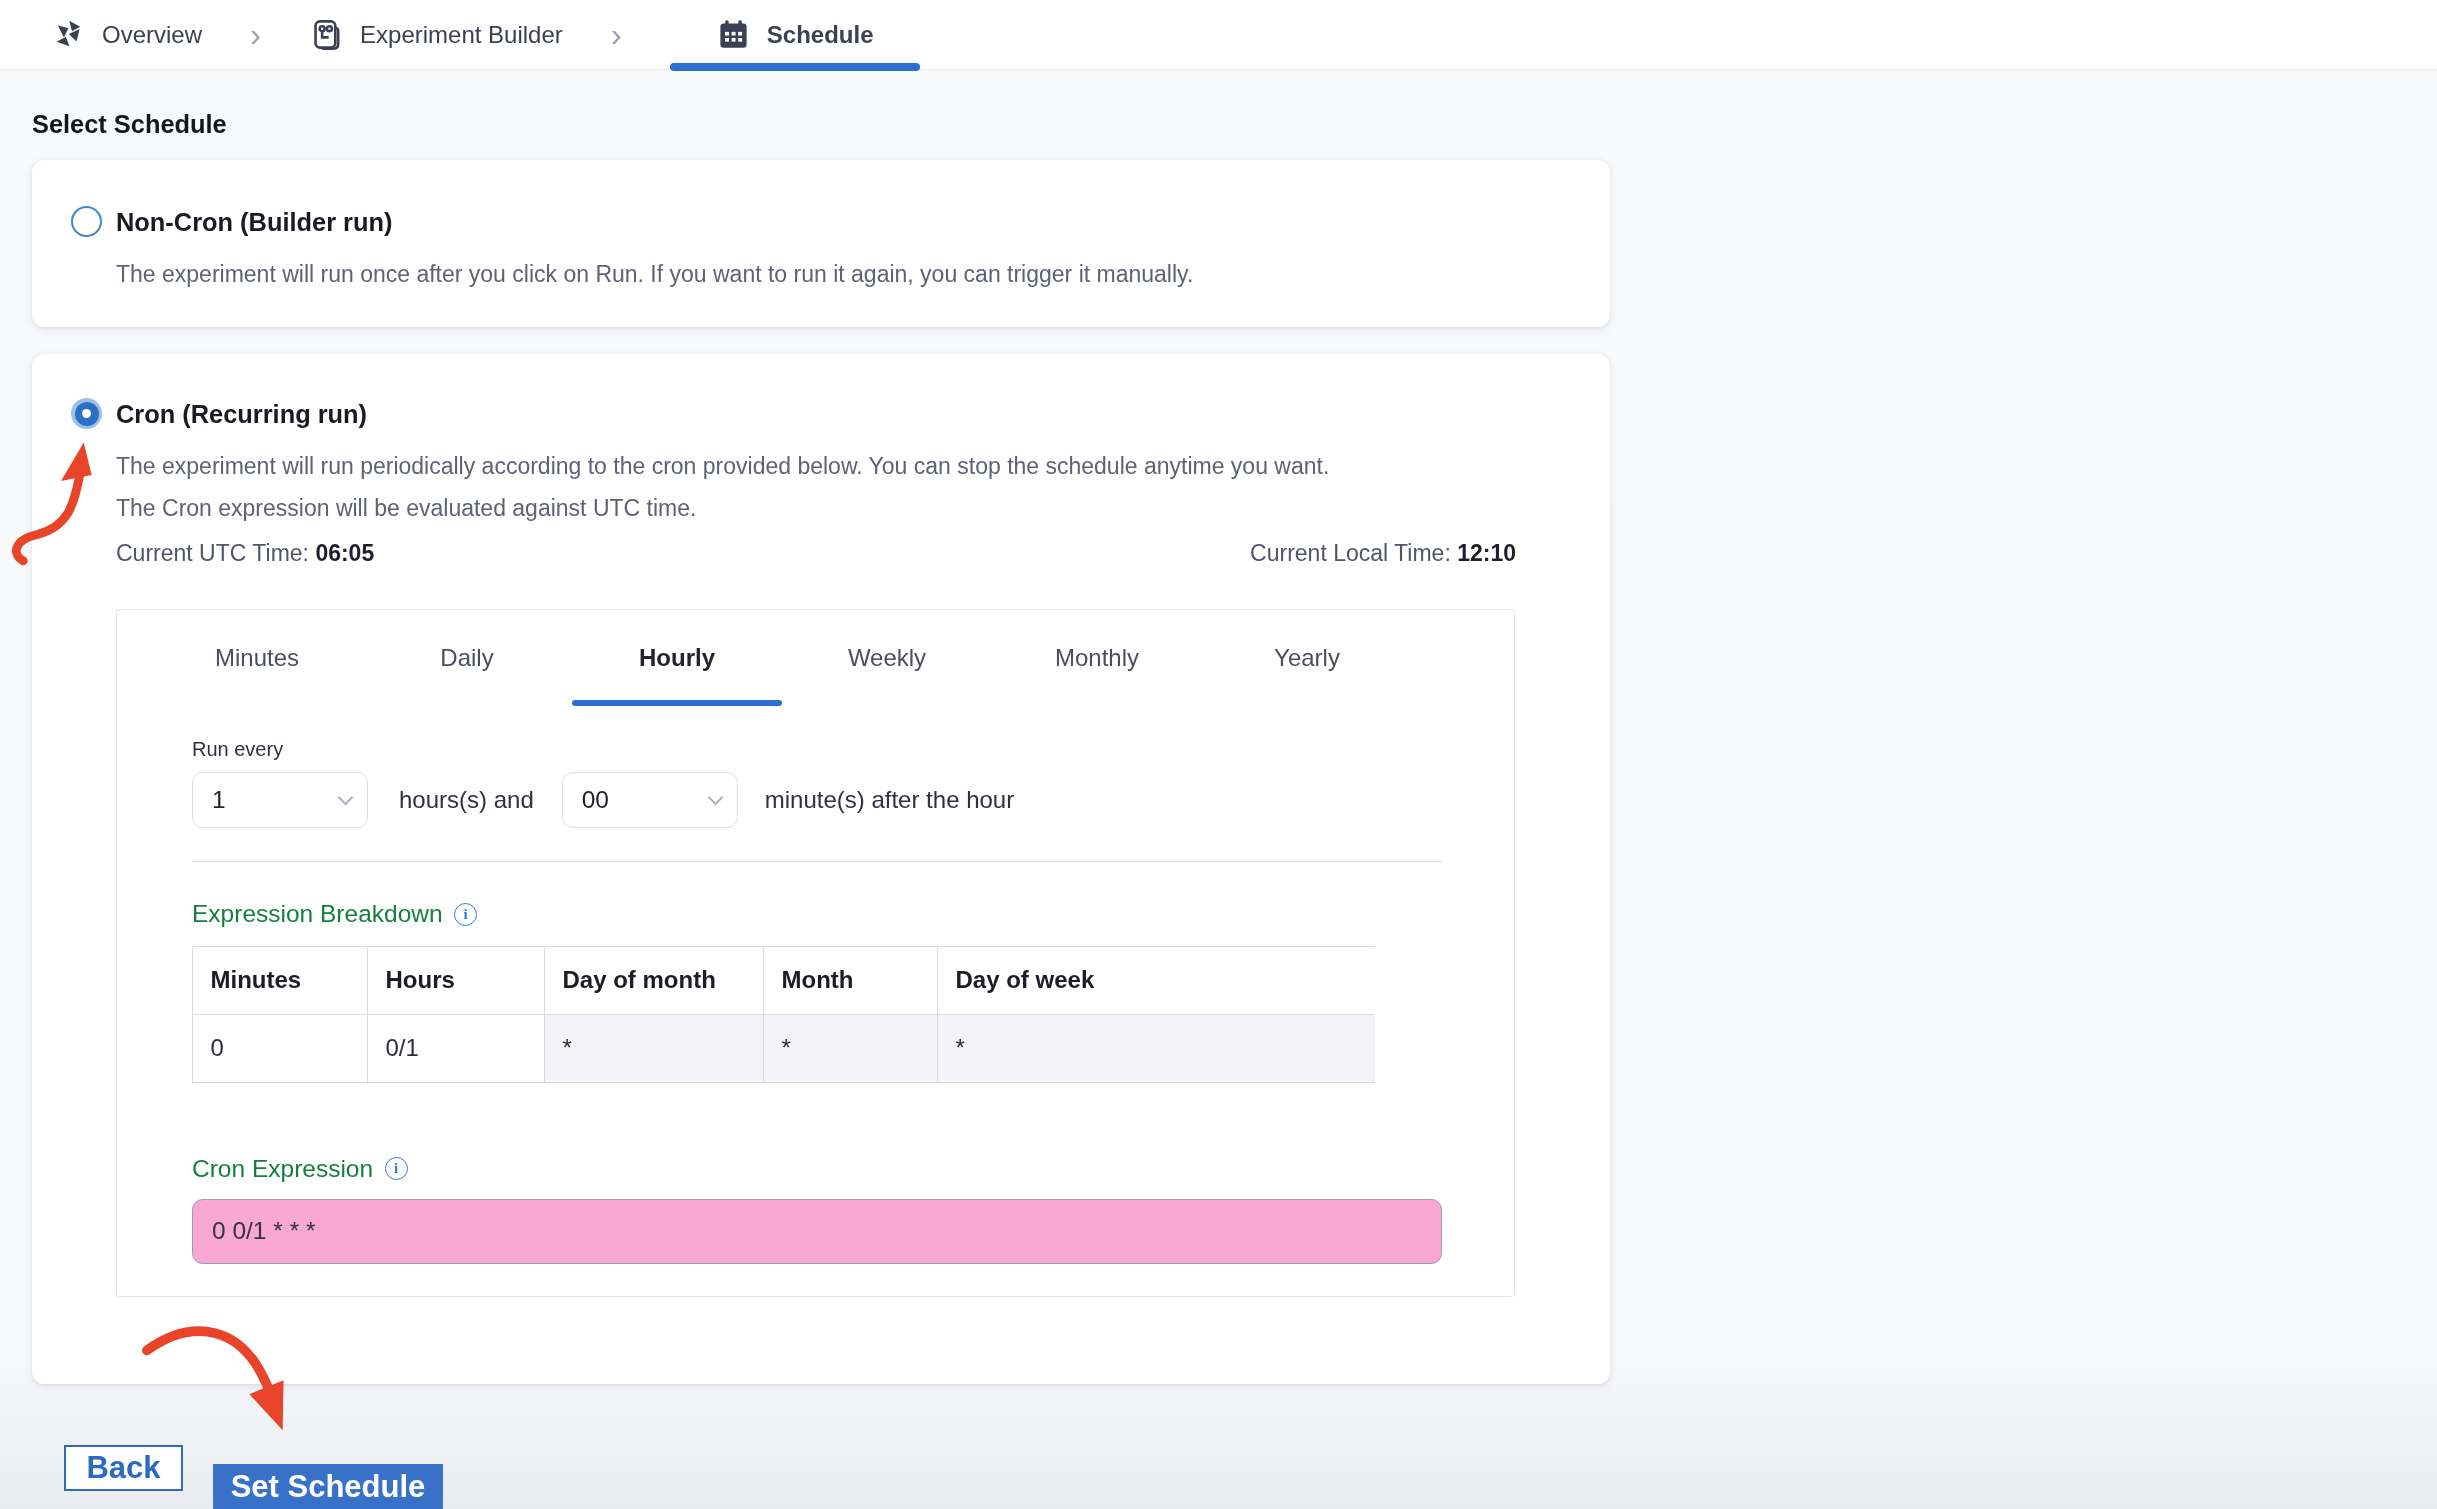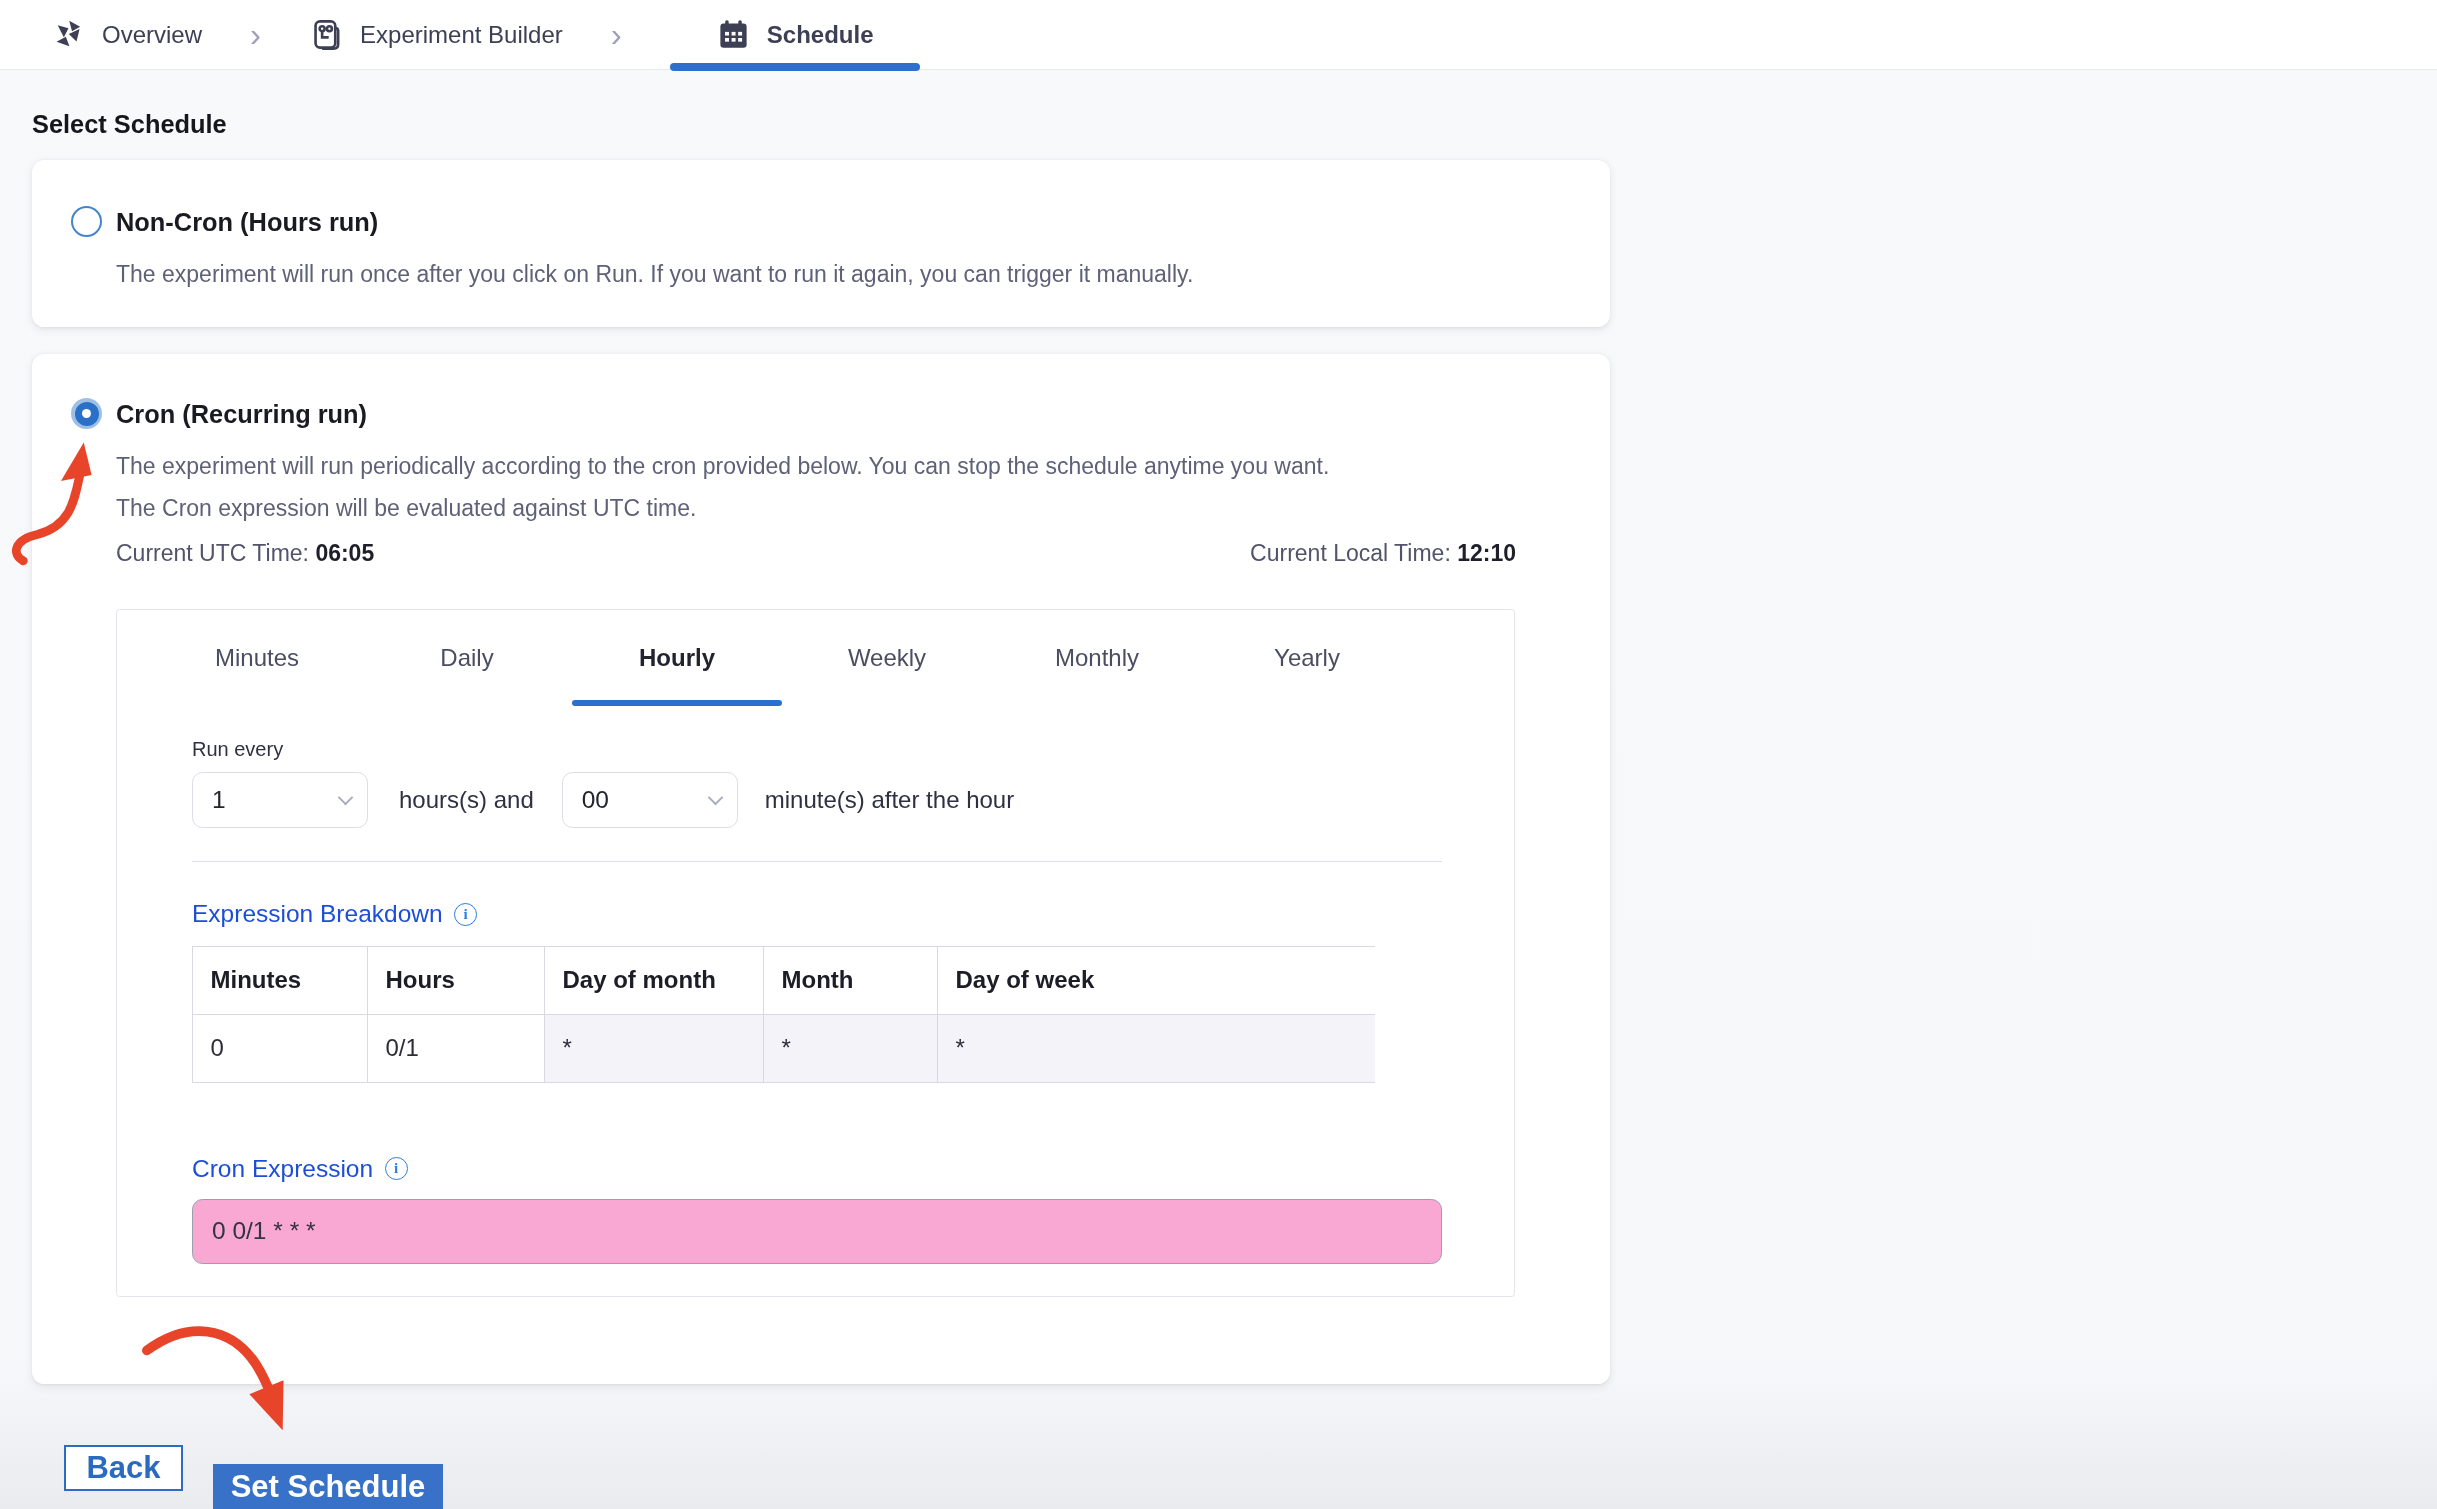--- a/index.html
+++ b/index.html
@@ -67,21 +67,21 @@
                 padding:0 17.5px 0 19px; cursor:pointer; }
   .select-box .val { font-size:24.5px; color:#23242e; }
   .chev { width:11.4px; height:11.4px; border-right:2.6px solid #a9abbe; border-bottom:2.6px solid #a9abbe;
           transform:rotate(45deg) translateY(-2.6px); }
   .ctrl-text { font-size:24px; color:#2f3142; }
   .gap35{ width:31px; } .gap32{ width:28px; } .gap31{ width:27px; }
 
   .divider { margin-top:33px; width:1250px; height:1.8px; background:#dcdee8; }
 
   .label-row { margin-top:38px; display:flex; align-items:center; gap:11.4px; }
-  .section-label { font-size:24.5px; color:#1d4ed8; }
+  .section-label { font-size:24.5px; color:#15803d; }
   .info-icon { width:23px; height:23px; border:1.8px solid #2b7de0; border-radius:50%; color:#2b7de0;
                font-size:15px; font-weight:700; display:flex; align-items:center; justify-content:center;
                font-family:"Liberation Serif", serif; cursor:pointer; }
 
   .tbl { margin-top:17.5px; display:grid; grid-template-columns:175px 177px 219px 174px 437px;
          border:1.8px solid #d8d9e2; width:1183px; }
   .tbl .cell { border-right:1.8px solid #d8d9e2; padding-left:17.5px; display:flex; align-items:center;
                font-size:24px; }
   .tbl .cell:nth-child(5n) { border-right:none; }
   .tbl .th { height:68px; font-weight:700; color:#1c1d26; border-bottom:1.8px solid #d8d9e2; background:#fff; }
@@ -155,21 +155,21 @@
   </div>
 
   <div class="main">
     <div class="page-heading">Select Schedule</div>
 
     <div class="card card1">
       <div class="option-row">
         <span class="radio unselected"></span>
         <div class="option-body">
           <div class="title-line">
-            <span class="option-title">Non-Cron (Hours run)</span>
+            <span class="option-title">Non-Cron (Builder run)</span>
           </div>
           <div class="desc">The experiment will run once after you click on Run. If you want to run it again, you can trigger it manually.</div>
         </div>
       </div>
     </div>
 
     <div class="card card2">
       <div class="option-row">
         <span class="radio selected"></span>
         <div class="option-body">

